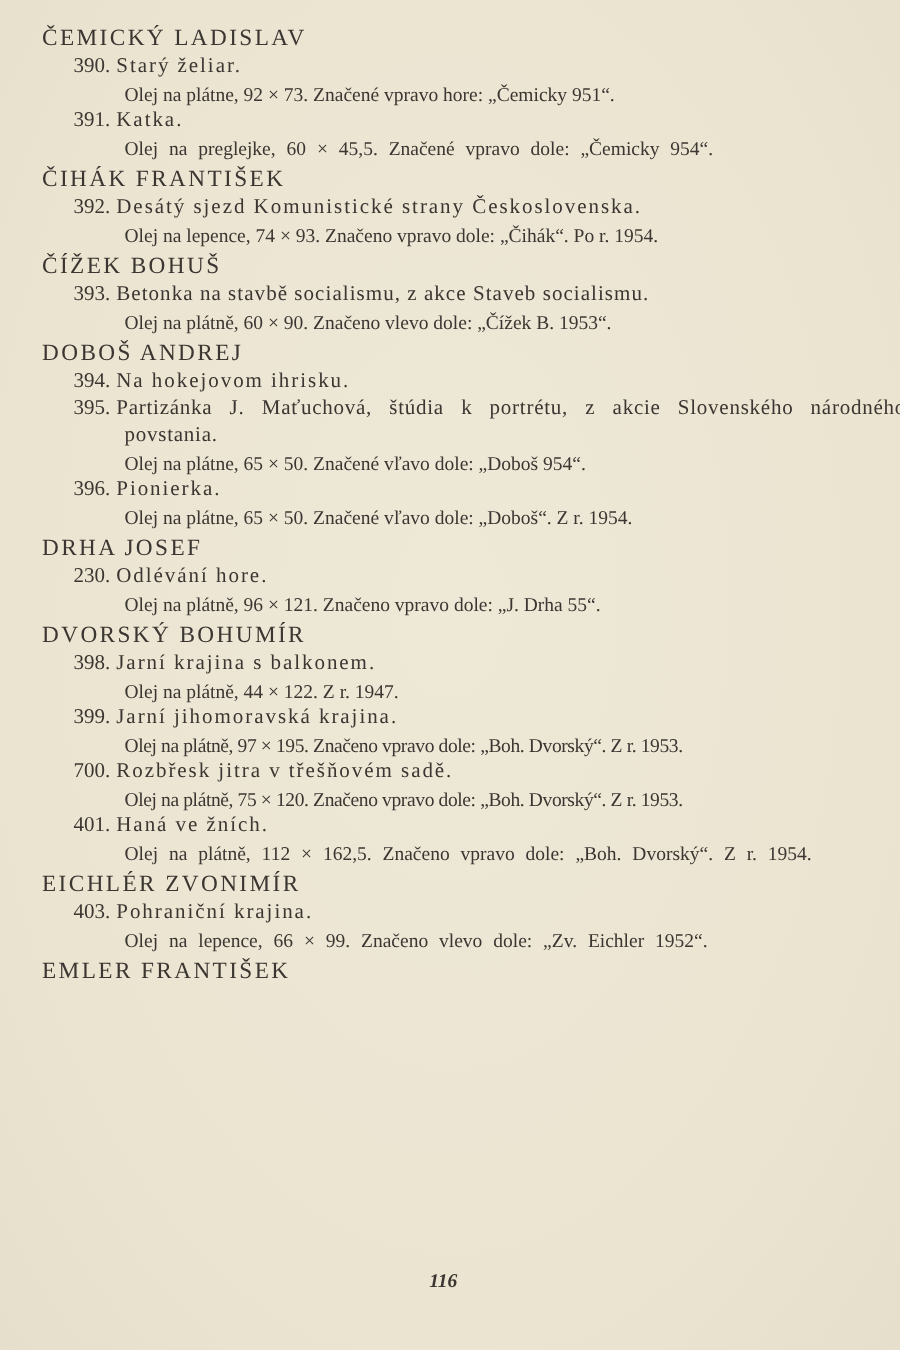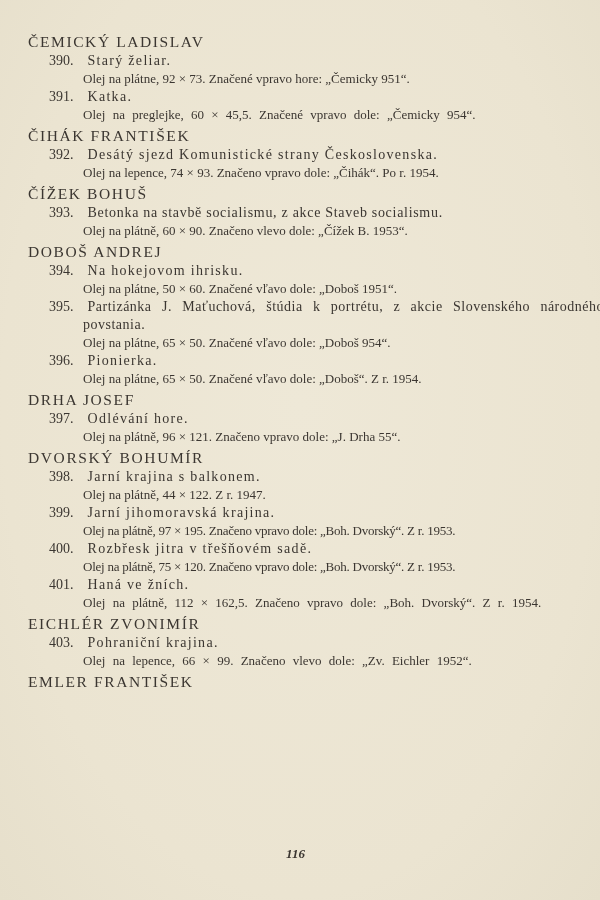--- a/index.html
+++ b/index.html
@@ -19,21 +19,21 @@
     position: absolute;
     left: 0;
     top: 0;
     width: 600px;
     height: 900px;
     background: radial-gradient(ellipse at 50% 45%, #eee8d7 0%, #ebe4d1 70%, #e6dfcb 100%);
   }
   .content {
     position: absolute;
     left: 28px;
-    top: 32px;
+    top: 16px;
     width: 550px;
   }
   .artist {
     font-size: 15.5px;
     letter-spacing: 1.6px;
     line-height: 20px;
     height: 20px;
     margin-top: 2px;
     color: #3b3631;
     white-space: nowrap;
@@ -55,21 +55,21 @@
     white-space: normal;
     letter-spacing: 0.5px;
     word-spacing: 2px;
     text-align: justify;
     padding-left: 55px;
     text-indent: -34px;
     width: 521px;
   }
   .entry-num {
     letter-spacing: 0;
-    margin-right: 14px;
+    margin-right: 4px;
   }
   .entry-desc {
     padding-left: 55px;
     font-size: 13px;
     line-height: 18px;
     letter-spacing: 0;
     width: 493px;
     text-align: justify;
     text-align-last: left;
   }
@@ -116,48 +116,47 @@
 
     <div class="artist">ČÍŽEK BOHUŠ</div>
     <div class="entry">
       <div class="entry-title" style="letter-spacing:0.7px;"><span class="entry-num">393.</span><span>Betonka na stavbě socialismu, z akce Staveb socialismu.</span></div>
       <div class="entry-desc">Olej na plátně, 60 × 90. Značeno vlevo dole: „Čížek B. 1953“.</div>
     </div>
 
     <div class="artist">DOBOŠ ANDREJ</div>
     <div class="entry">
       <div class="entry-title"><span class="entry-num">394.</span><span>Na hokejovom ihrisku.</span></div>
-      <div class="entry-desc">Olej na plátne, 50 × 60. Značené vľavo dole: „Doboš 1951“.</div>
     </div>
     <div class="entry">
       <div class="entry-title wrap"><span class="entry-num">395.</span><span>Partizánka J. Maťuchová, štúdia k portrétu, z akcie Slovenského národného povstania.</span></div>
       <div class="entry-desc">Olej na plátne, 65 × 50. Značené vľavo dole: „Doboš 954“.</div>
     </div>
     <div class="entry">
       <div class="entry-title"><span class="entry-num">396.</span><span>Pionierka.</span></div>
       <div class="entry-desc">Olej na plátne, 65 × 50. Značené vľavo dole: „Doboš“. Z r. 1954.</div>
     </div>
 
     <div class="artist">DRHA JOSEF</div>
     <div class="entry">
-      <div class="entry-title"><span class="entry-num">397.</span><span>Odlévání hore.</span></div>
+      <div class="entry-title"><span class="entry-num">230.</span><span>Odlévání hore.</span></div>
       <div class="entry-desc">Olej na plátně, 96 × 121. Značeno vpravo dole: „J. Drha 55“.</div>
     </div>
 
     <div class="artist">DVORSKÝ BOHUMÍR</div>
     <div class="entry">
       <div class="entry-title"><span class="entry-num">398.</span><span>Jarní krajina s balkonem.</span></div>
       <div class="entry-desc">Olej na plátně, 44 × 122. Z r. 1947.</div>
     </div>
     <div class="entry">
       <div class="entry-title"><span class="entry-num">399.</span><span>Jarní jihomoravská krajina.</span></div>
       <div class="entry-desc tight">Olej na plátně, 97 × 195. Značeno vpravo dole: „Boh. Dvorský“. Z r. 1953.</div>
     </div>
     <div class="entry">
-      <div class="entry-title"><span class="entry-num">400.</span><span>Rozbřesk jitra v třešňovém sadě.</span></div>
+      <div class="entry-title"><span class="entry-num">700.</span><span>Rozbřesk jitra v třešňovém sadě.</span></div>
       <div class="entry-desc tight">Olej na plátně, 75 × 120. Značeno vpravo dole: „Boh. Dvorský“. Z r. 1953.</div>
     </div>
     <div class="entry">
       <div class="entry-title"><span class="entry-num">401.</span><span>Haná ve žních.</span></div>
       <div class="entry-desc spread">Olej na plátně, 112 × 162,5. Značeno vpravo dole: „Boh. Dvorský“. Z r. 1954.</div>
     </div>
 
     <div class="artist">EICHLÉR ZVONIMÍR</div>
     <div class="entry">
       <div class="entry-title"><span class="entry-num">403.</span><span>Pohraniční krajina.</span></div>

